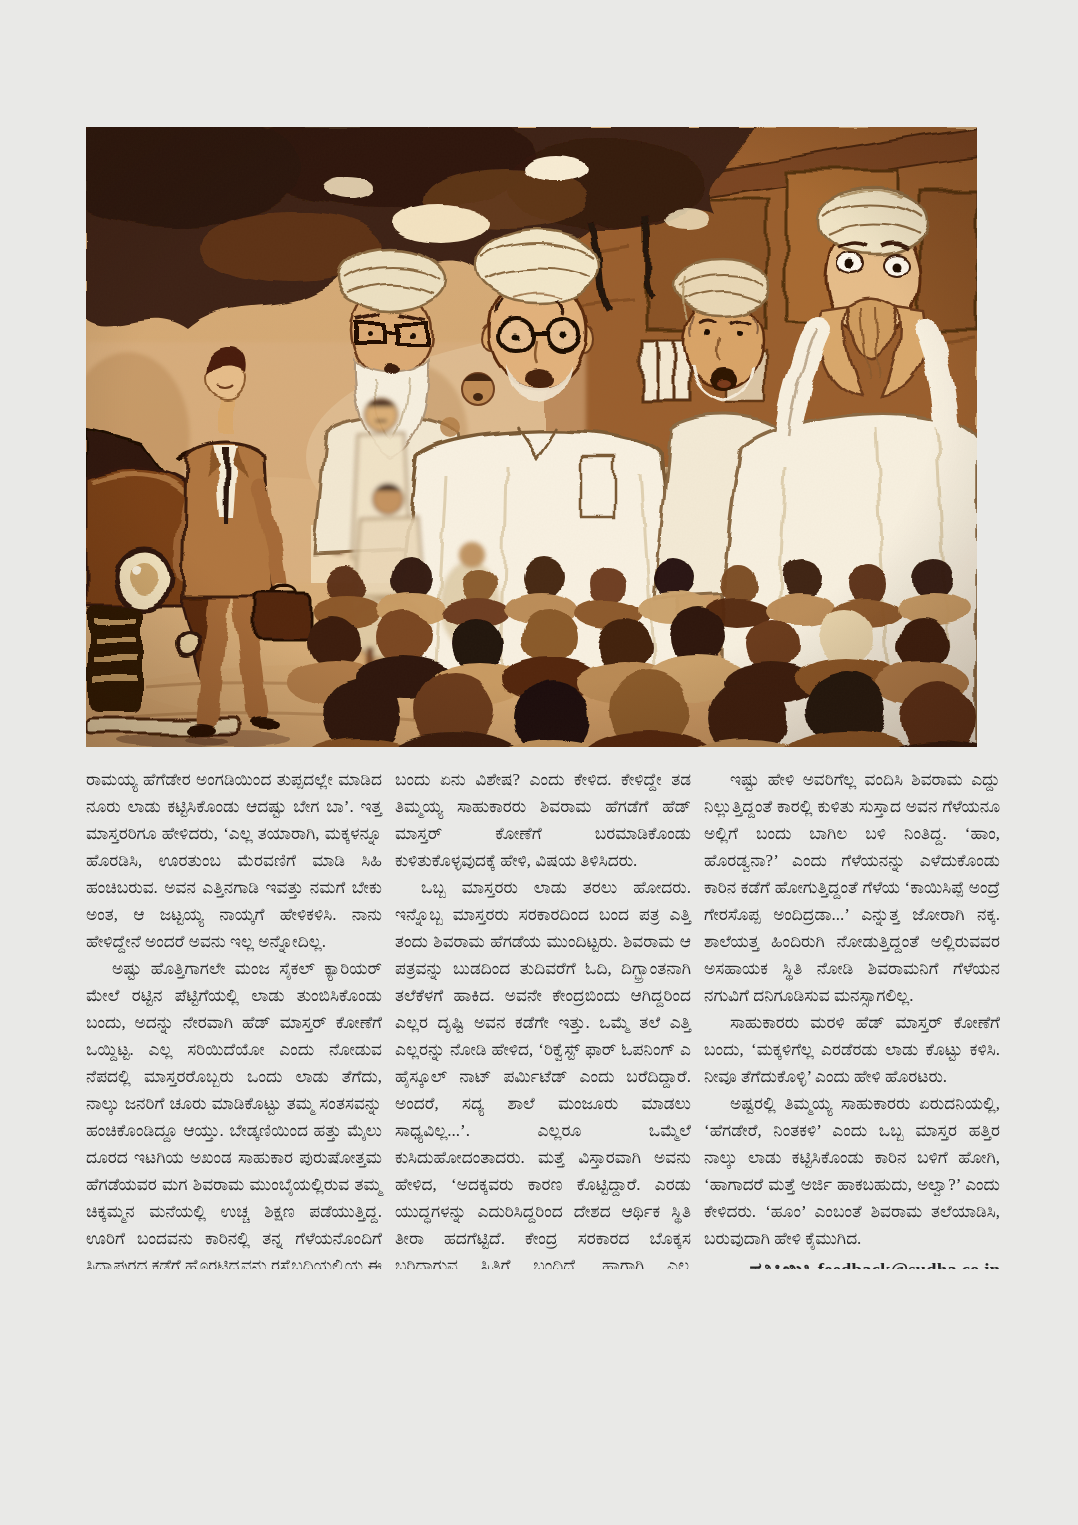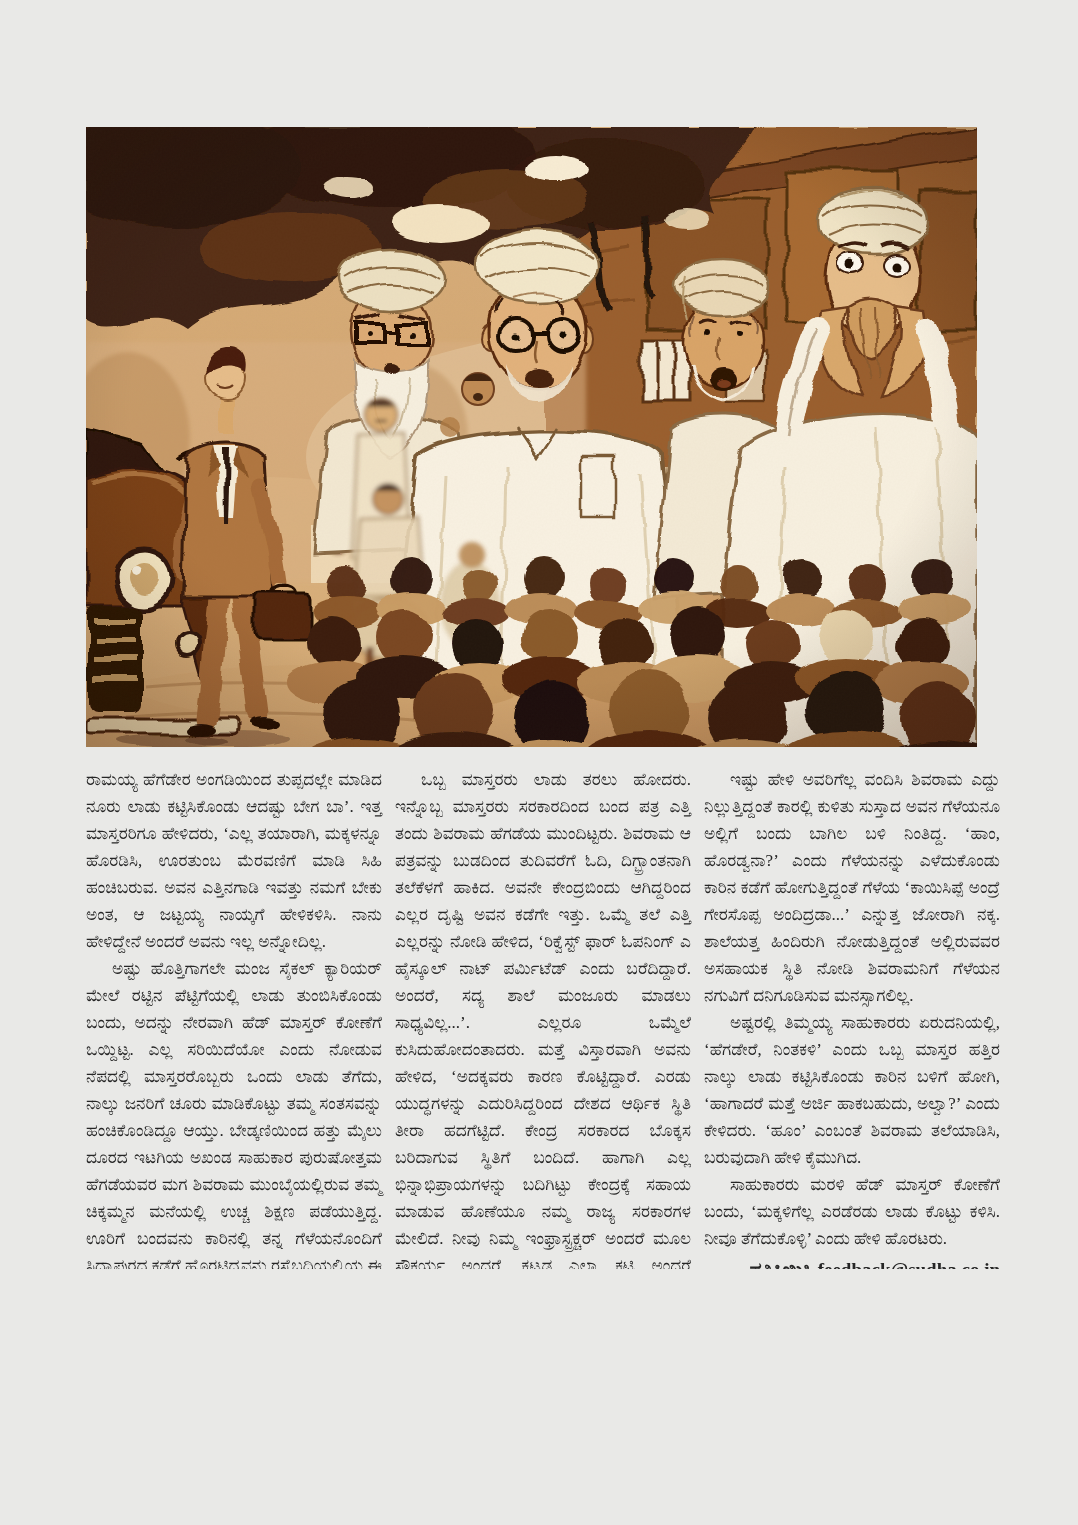--- a/index.html
+++ b/index.html
@@ -339,26 +339,27 @@
       <rect x="0" y="0" width="891" height="620" filter="url(#grain)" opacity="0.5"></rect>
     </svg>
   </div>
 
   <div class="article">
     <div class="col">
       <p>ರಾಮಯ್ಯ ಹೆಗೆಡೇರ ಅಂಗಡಿಯಿಂದ ತುಪ್ಪದಲ್ಲೇ ಮಾಡಿದ ನೂರು ಲಾಡು ಕಟ್ಟಿಸಿಕೊಂಡು ಆದಷ್ಟು ಬೇಗ ಬಾ’. ಇತ್ತ ಮಾಸ್ತರರಿಗೂ ಹೇಳಿದರು, ‘ಎಲ್ಲ ತಯಾರಾಗಿ, ಮಕ್ಕಳನ್ನೂ ಹೊರಡಿಸಿ, ಊರತುಂಬ ಮೆರವಣಿಗೆ ಮಾಡಿ ಸಿಹಿ ಹಂಚಿಬರುವ. ಅವನ ಎತ್ತಿನಗಾಡಿ ಇವತ್ತು ನಮಗೆ ಬೇಕು ಅಂತ, ಆ ಜಟ್ಟಯ್ಯ ನಾಯ್ಕಗೆ ಹೇಳಿಕಳಿಸಿ. ನಾನು ಹೇಳಿದ್ದೇನೆ ಅಂದರೆ ಅವನು ಇಲ್ಲ ಅನ್ನೋದಿಲ್ಲ.</p>
       <p class="ind">ಅಷ್ಟು ಹೊತ್ತಿಗಾಗಲೇ ಮಂಜ ಸೈಕಲ್ ಕ್ಯಾರಿಯರ್ ಮೇಲೆ ರಟ್ಟಿನ ಪೆಟ್ಟಿಗೆಯಲ್ಲಿ ಲಾಡು ತುಂಬಿಸಿಕೊಂಡು ಬಂದು, ಅದನ್ನು ನೇರವಾಗಿ ಹೆಡ್ ಮಾಸ್ತರ್ ಕೋಣೆಗೆ ಒಯ್ದಿಟ್ಟ. ಎಲ್ಲ ಸರಿಯಿದೆಯೋ ಎಂದು ನೋಡುವ ನೆಪದಲ್ಲಿ ಮಾಸ್ತರರೊಬ್ಬರು ಒಂದು ಲಾಡು ತೆಗೆದು, ನಾಲ್ಕು ಜನರಿಗೆ ಚೂರು ಮಾಡಿಕೊಟ್ಟು ತಮ್ಮ ಸಂತಸವನ್ನು ಹಂಚಿಕೊಂಡಿದ್ದೂ ಆಯ್ತು. ಬೇಡ್ಕಣಿಯಿಂದ ಹತ್ತು ಮೈಲು ದೂರದ ಇಟಗಿಯ ಅಖಂಡ ಸಾಹುಕಾರ ಪುರುಷೋತ್ತಮ ಹೆಗಡೆಯವರ ಮಗ ಶಿವರಾಮ ಮುಂಬೈಯಲ್ಲಿರುವ ತಮ್ಮ ಚಿಕ್ಕಮ್ಮನ ಮನೆಯಲ್ಲಿ ಉಚ್ಚ ಶಿಕ್ಷಣ ಪಡೆಯುತ್ತಿದ್ದ. ಊರಿಗೆ ಬಂದವನು ಕಾರಿನಲ್ಲಿ ತನ್ನ ಗೆಳೆಯನೊಂದಿಗೆ ಸಿದ್ದಾಪುರದ ಕಡೆಗೆ ಹೊರಟಿದ್ದವನು ರಸ್ತೆಬದಿಯಲ್ಲಿಯ ಈ ಗೌಜು–ಗದ್ದಲ ನೋಡಿ ಗೆಳೆಯನಿಗೆ ಕಾರು ನಿಲ್ಲಿಸುವಂತೆ ಹೇಳಿದ. ‘ಅಲ್ಲಿಂಗೆಂತ ಹೋಪುದಾ, ಗ್ಯಾದರಿಂಗ್ ತಯಾರಿ ಇದ್ದಿಕ್ಕು...’ ಎಂದು ಅವನು ಹೇಳಿದರೂ ಕೇಳದೆ, ಕುತೂಹಲಕ್ಕಾಗಿ ಅಲ್ಲಿಗೆ</p>
     </div>
     <div class="col">
+      <p>ಬಂದು ಏನು ವಿಶೇಷ? ಎಂದು ಕೇಳಿದ. ಕೇಳಿದ್ದೇ ತಡ ತಿಮ್ಮಯ್ಯ ಸಾಹುಕಾರರು ಶಿವರಾಮ ಹೆಗಡೆಗೆ ಹೆಡ್ ಮಾಸ್ತರ್ ಕೋಣೆಗೆ ಬರಮಾಡಿಕೊಂಡು ಕುಳಿತುಕೊಳ್ಳವುದಕ್ಕೆ ಹೇಳಿ, ವಿಷಯ ತಿಳಿಸಿದರು.</p>
       <p class="ind">ಒಬ್ಬ ಮಾಸ್ತರರು ಲಾಡು ತರಲು ಹೋದರು. ಇನ್ನೊಬ್ಬ ಮಾಸ್ತರರು ಸರಕಾರದಿಂದ ಬಂದ ಪತ್ರ ಎತ್ತಿ ತಂದು ಶಿವರಾಮ ಹೆಗಡೆಯ ಮುಂದಿಟ್ಟರು. ಶಿವರಾಮ ಆ ಪತ್ರವನ್ನು ಬುಡದಿಂದ ತುದಿವರೆಗೆ ಓದಿ, ದಿಗ್ಭ್ರಾಂತನಾಗಿ ತಲೆಕೆಳಗೆ ಹಾಕಿದ. ಅವನೇ ಕೇಂದ್ರಬಿಂದು ಆಗಿದ್ದರಿಂದ ಎಲ್ಲರ ದೃಷ್ಟಿ ಅವನ ಕಡೆಗೇ ಇತ್ತು. ಒಮ್ಮೆ ತಲೆ ಎತ್ತಿ ಎಲ್ಲರನ್ನು ನೋಡಿ ಹೇಳಿದ, ‘ರಿಕ್ವೆಸ್ಟ್ ಫಾರ್ ಓಪನಿಂಗ್ ಎ ಹೈಸ್ಕೂಲ್ ನಾಟ್ ಪರ್ಮಿಟೆಡ್ ಎಂದು ಬರೆದಿದ್ದಾರೆ. ಅಂದರೆ, ಸದ್ಯ ಶಾಲೆ ಮಂಜೂರು ಮಾಡಲು ಸಾಧ್ಯವಿಲ್ಲ...’. ಎಲ್ಲರೂ ಒಮ್ಮೆಲೆ ಕುಸಿದುಹೋದಂತಾದರು. ಮತ್ತೆ ವಿಸ್ತಾರವಾಗಿ ಅವನು ಹೇಳಿದ, ‘ಅದಕ್ಕವರು ಕಾರಣ ಕೊಟ್ಟಿದ್ದಾರೆ. ಎರಡು ಯುದ್ಧಗಳನ್ನು ಎದುರಿಸಿದ್ದರಿಂದ ದೇಶದ ಆರ್ಥಿಕ ಸ್ಥಿತಿ ತೀರಾ ಹದಗೆಟ್ಟಿದೆ. ಕೇಂದ್ರ ಸರಕಾರದ ಬೊಕ್ಕಸ ಬರಿದಾಗುವ ಸ್ಥಿತಿಗೆ ಬಂದಿದೆ. ಹಾಗಾಗಿ ಎಲ್ಲ ಭಿನ್ನಾಭಿಪ್ರಾಯಗಳನ್ನು ಬದಿಗಿಟ್ಟು ಕೇಂದ್ರಕ್ಕೆ ಸಹಾಯ ಮಾಡುವ ಹೊಣೆಯೂ ನಮ್ಮ ರಾಜ್ಯ ಸರಕಾರಗಳ ಮೇಲಿದೆ. ನೀವು ನಿಮ್ಮ ಇಂಫ್ರಾಸ್ಟ್ರಕ್ಚರ್ ಅಂದರೆ ಮೂಲ ಸೌಕರ್ಯ ಅಂದರೆ, ಕಟ್ಟಡ ಎಲ್ಲಾ ಕಟ್ಟಿ ಅಂದರೆ ಹೊರಗಿನಿಂದ ಮಾಡಬಹುದಾದಂತಹ ಕೆಲಸ ಪೂರೈಸಿ ಆಮೇಲೆ</p>
     </div>
     <div class="col">
       <p class="ind">ಇಷ್ಟು ಹೇಳಿ ಅವರಿಗೆಲ್ಲ ವಂದಿಸಿ ಶಿವರಾಮ ಎದ್ದು ನಿಲ್ಲುತ್ತಿದ್ದಂತೆ ಕಾರಲ್ಲಿ ಕುಳಿತು ಸುಸ್ತಾದ ಅವನ ಗೆಳೆಯನೂ ಅಲ್ಲಿಗೆ ಬಂದು ಬಾಗಿಲ ಬಳಿ ನಿಂತಿದ್ದ. ‘ಹಾಂ, ಹೊರಡ್ವನಾ?’ ಎಂದು ಗೆಳೆಯನನ್ನು ಎಳೆದುಕೊಂಡು ಕಾರಿನ ಕಡೆಗೆ ಹೋಗುತ್ತಿದ್ದಂತೆ ಗೆಳೆಯ ‘ಕಾಯಿಸಿಪ್ಪೆ ಅಂದ್ರೆ ಗೇರಸೊಪ್ಪ ಅಂದಿದ್ರಡಾ...’ ಎನ್ನುತ್ತ ಜೋರಾಗಿ ನಕ್ಕ. ಶಾಲೆಯತ್ತ ಹಿಂದಿರುಗಿ ನೋಡುತ್ತಿದ್ದಂತೆ ಅಲ್ಲಿರುವವರ ಅಸಹಾಯಕ ಸ್ಥಿತಿ ನೋಡಿ ಶಿವರಾಮನಿಗೆ ಗೆಳೆಯನ ನಗುವಿಗೆ ದನಿಗೂಡಿಸುವ ಮನಸ್ಸಾಗಲಿಲ್ಲ.</p>
+      <p class="ind">ಸಾಹುಕಾರರು ಮರಳಿ ಹೆಡ್ ಮಾಸ್ತರ್ ಕೋಣೆಗೆ ಬಂದು, ‘ಮಕ್ಕಳಿಗೆಲ್ಲ ಎರಡೆರಡು ಲಾಡು ಕೊಟ್ಟು ಕಳಿಸಿ. ನೀವೂ ತೆಗೆದುಕೊಳ್ಳಿ’ ಎಂದು ಹೇಳಿ ಹೊರಟರು.</p>
       <p class="ind">ಅಷ್ಟರಲ್ಲಿ ತಿಮ್ಮಯ್ಯ ಸಾಹುಕಾರರು ಏರುದನಿಯಲ್ಲಿ, ‘ಹೆಗಡೇರೆ, ನಿಂತಕಳಿ’ ಎಂದು ಒಬ್ಬ ಮಾಸ್ತರ ಹತ್ತಿರ ನಾಲ್ಕು ಲಾಡು ಕಟ್ಟಿಸಿಕೊಂಡು ಕಾರಿನ ಬಳಿಗೆ ಹೋಗಿ, ‘ಹಾಗಾದರೆ ಮತ್ತೆ ಅರ್ಜಿ ಹಾಕಬಹುದು, ಅಲ್ವಾ?’ ಎಂದು ಕೇಳಿದರು. ‘ಹೂಂ’ ಎಂಬಂತೆ ಶಿವರಾಮ ತಲೆಯಾಡಿಸಿ, ಬರುವುದಾಗಿ ಹೇಳಿ ಕೈಮುಗಿದ.</p>
-      <p class="ind">ಸಾಹುಕಾರರು ಮರಳಿ ಹೆಡ್ ಮಾಸ್ತರ್ ಕೋಣೆಗೆ ಬಂದು, ‘ಮಕ್ಕಳಿಗೆಲ್ಲ ಎರಡೆರಡು ಲಾಡು ಕೊಟ್ಟು ಕಳಿಸಿ. ನೀವೂ ತೆಗೆದುಕೊಳ್ಳಿ’ ಎಂದು ಹೇಳಿ ಹೊರಟರು.</p>
       <p class="feedback">
         <span>ಪ್ರತಿಕ್ರಿಯಿಸಿ</span>
         <span class="mail">feedback@sudha.co.in</span>
       </p>
     </div>
   </div>
 
   <div class="footer">
     <span class="issue">ಸುಧಾ 12 ಜೂನ್ 2025</span>
     <span class="pageno">39</span>

